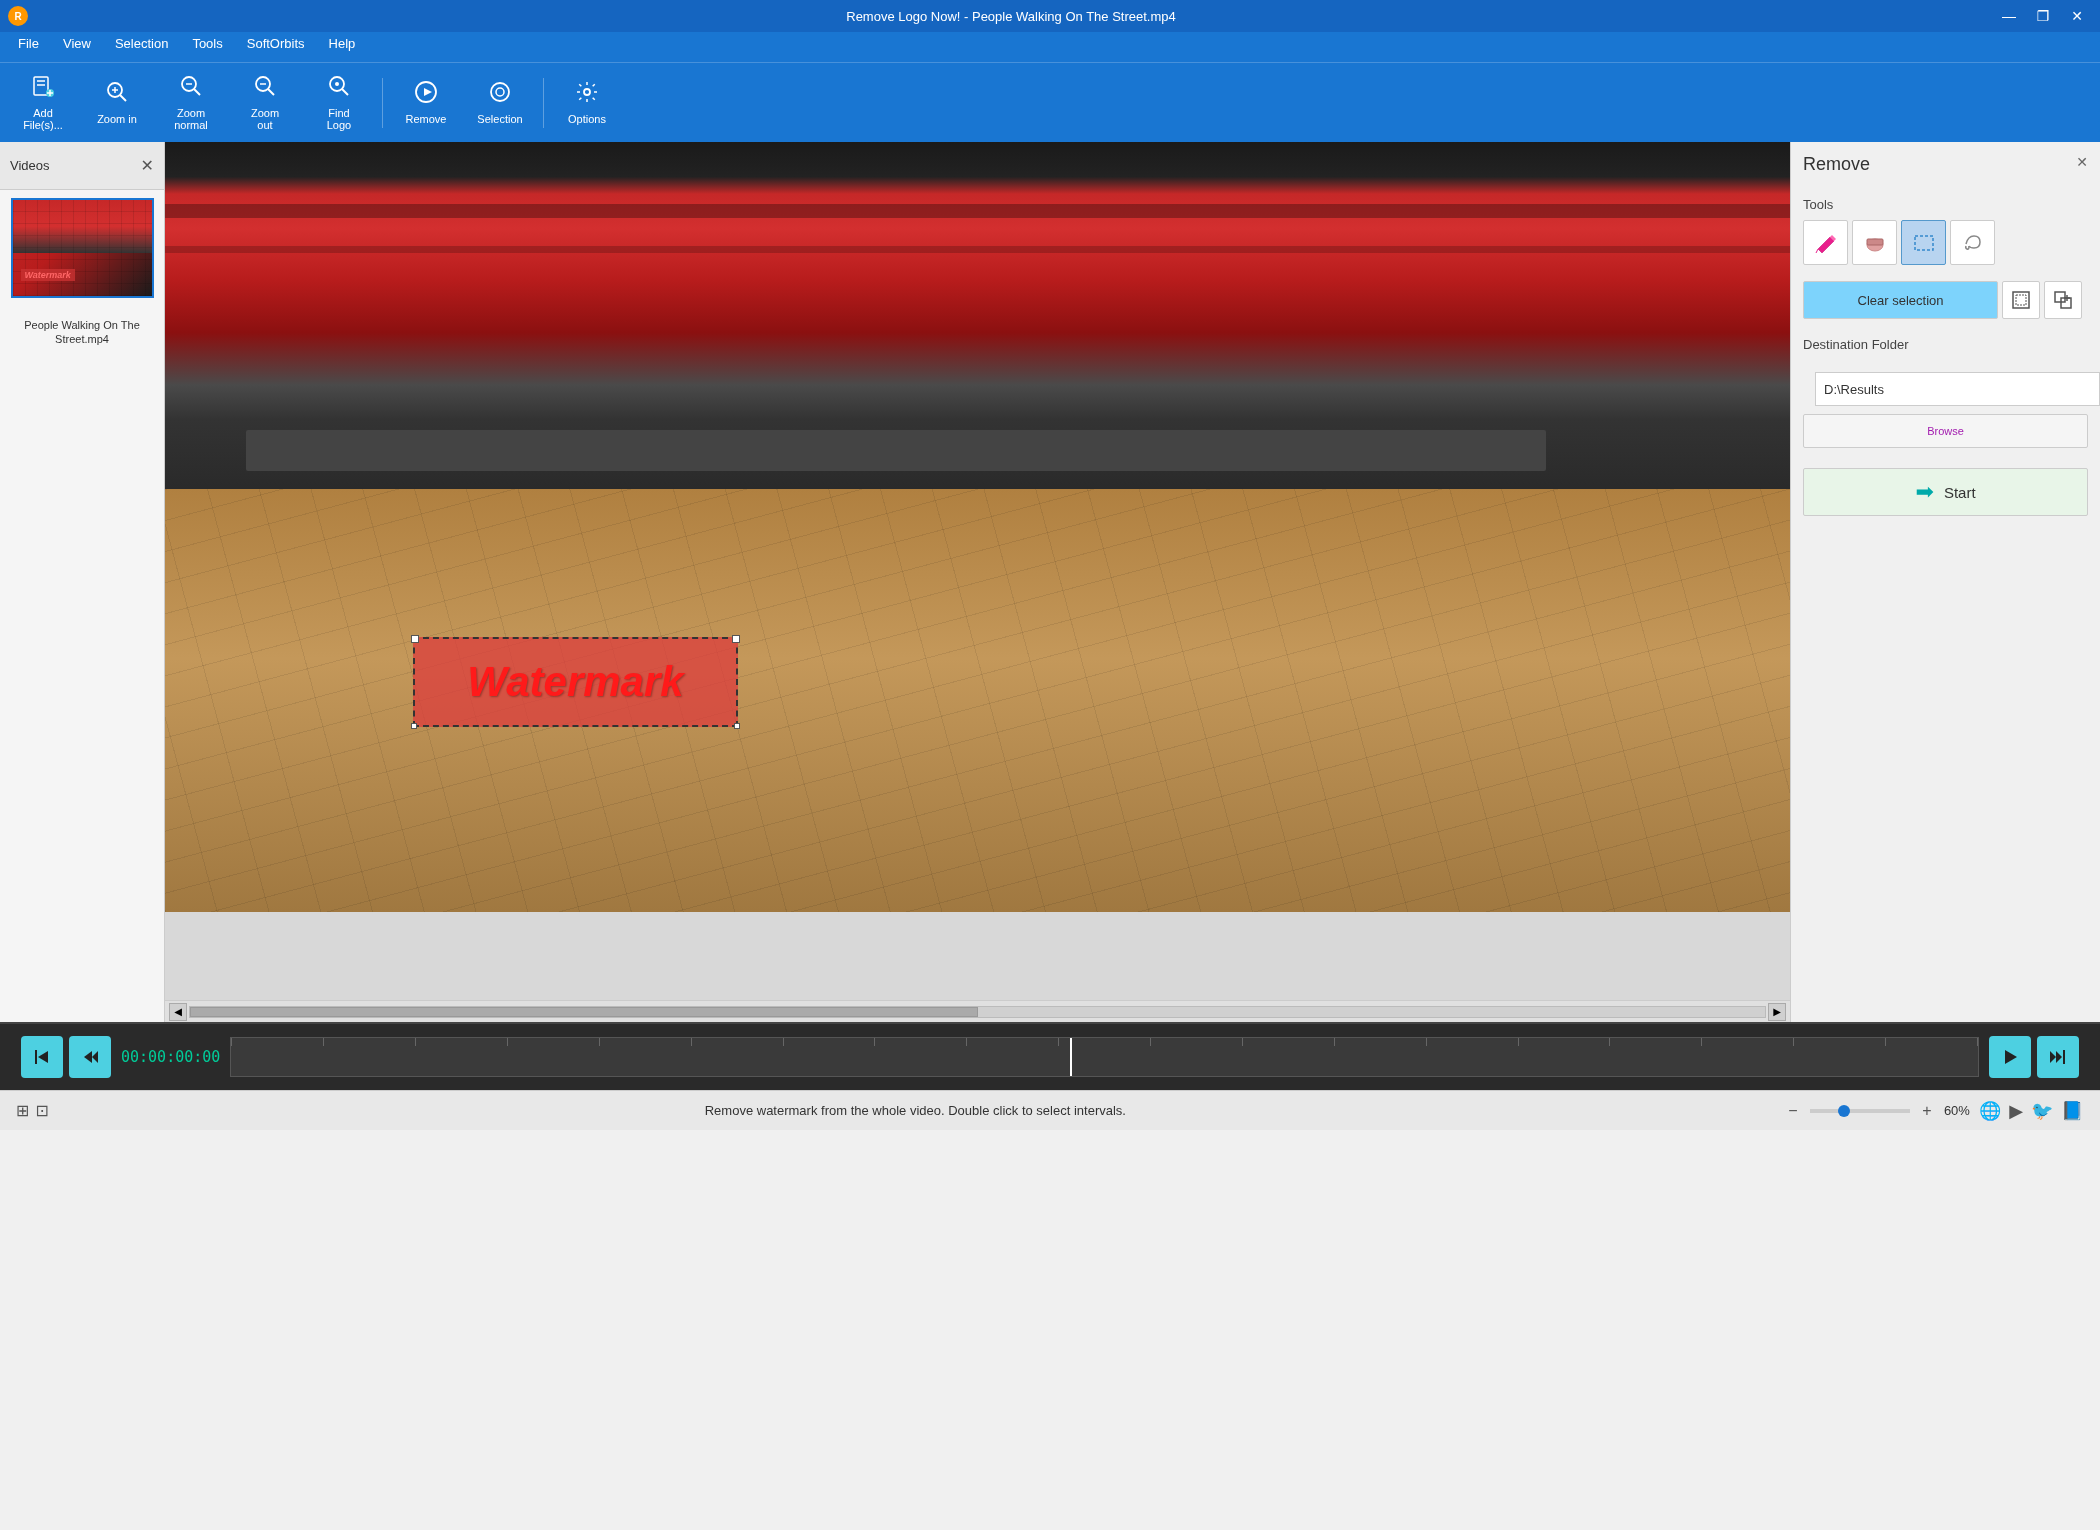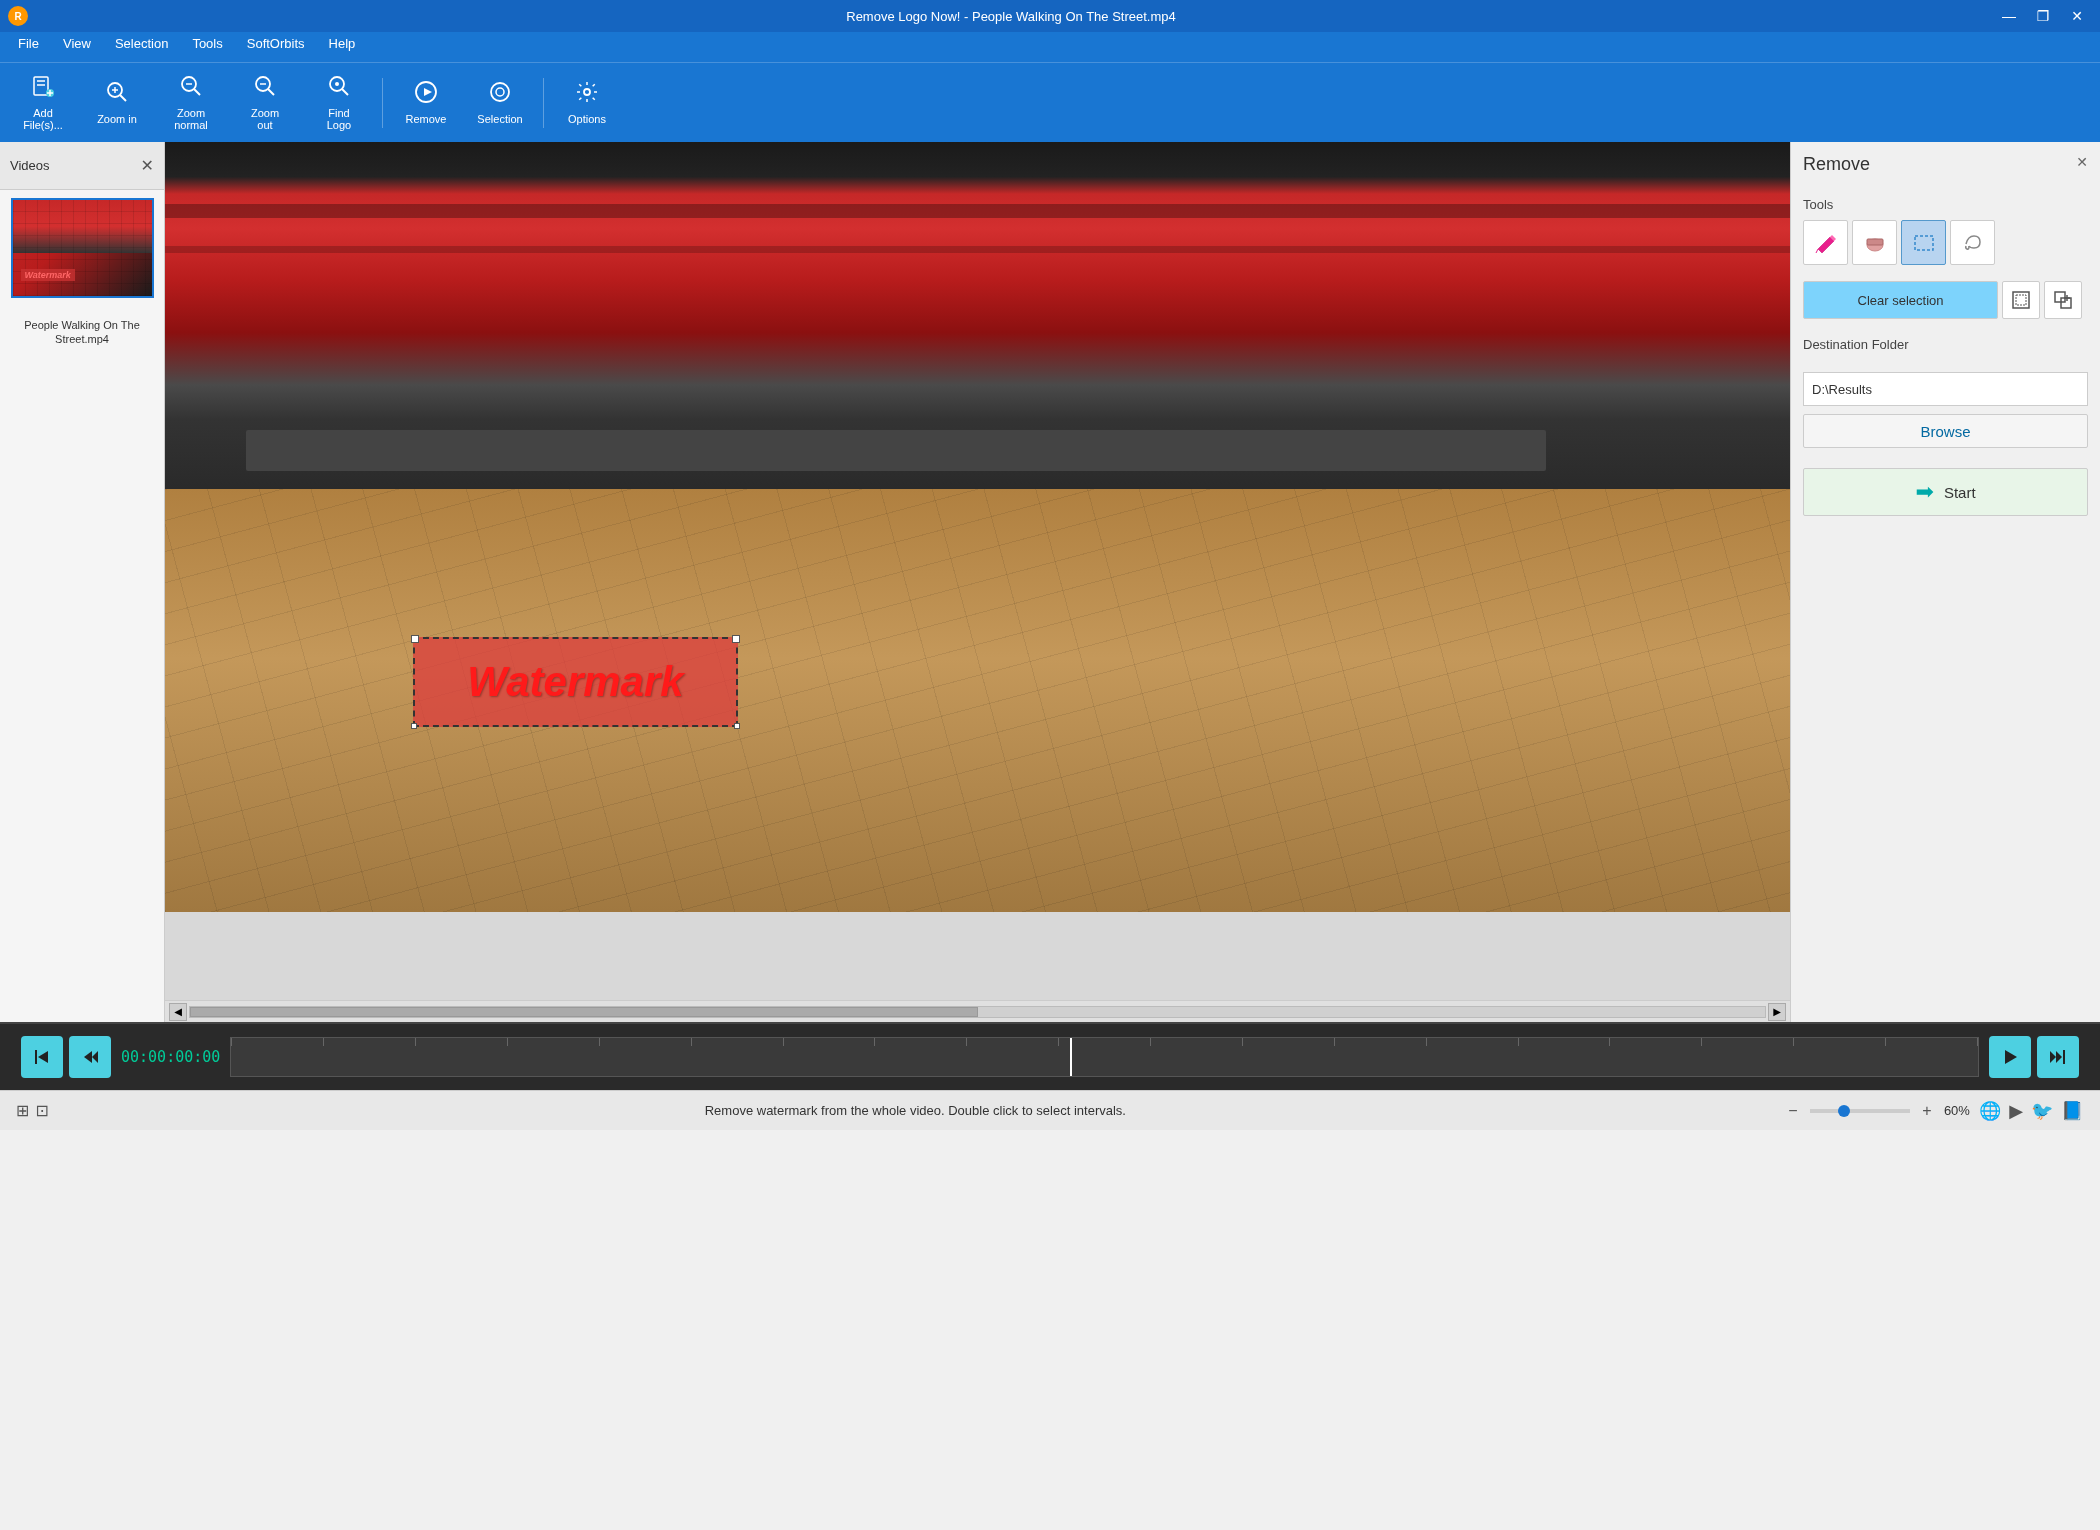--- a/index.html
+++ b/index.html
@@ -126,25 +126,25 @@
     #clear-selection-btn {
       width: 195px; height: 38px; background: #7dd3fc; border: 1px solid #ccc;
       cursor: pointer; font-size: 13px; color: #333; border-radius: 2px;
     }
     #selection-controls { display: flex; gap: 4px; align-items: center; margin-bottom: 16px; }
     .sel-ctrl-btn { width: 38px; height: 38px; border: 1px solid #ccc; background: white; cursor: pointer; display: flex; align-items: center; justify-content: center; font-size: 14px; border-radius: 2px; }
 
     #dest-folder-label { font-size: 13px; color: #444; margin-bottom: 20px; }
     #dest-folder-input {
       width: 100%; height: 34px; border: 1px solid #ccc; background: white;
-      padding: 4px 8px; font-size: 13px; color: #333; margin-bottom: 8px;
+      padding: 4px 8px; font-size: 13px; color: #333; margin-bottom: 8px; margin-left: 12px;
     }
     #browse-btn {
       width: 100%; height: 34px; background: #f5f5f5; border: 1px solid #ccc;
-      cursor: pointer; font-size: 15px; color: #0369a1; border-radius: 2px; margin-bottom: 20px;
+      cursor: pointer; font-size: 11px; color: #a21caf; border-radius: 2px; margin-bottom: 20px;
     }
     #start-btn {
       width: 100%; height: 48px; background: #e8f5e8; border: 1px solid #ccc;
       cursor: pointer; font-size: 15px; color: #333; border-radius: 2px;
       display: flex; align-items: center; justify-content: center; gap: 10px;
     }
     .start-arrow { color: #00aaaa; font-size: 22px; }
 
     
     #scrollbar-area {

